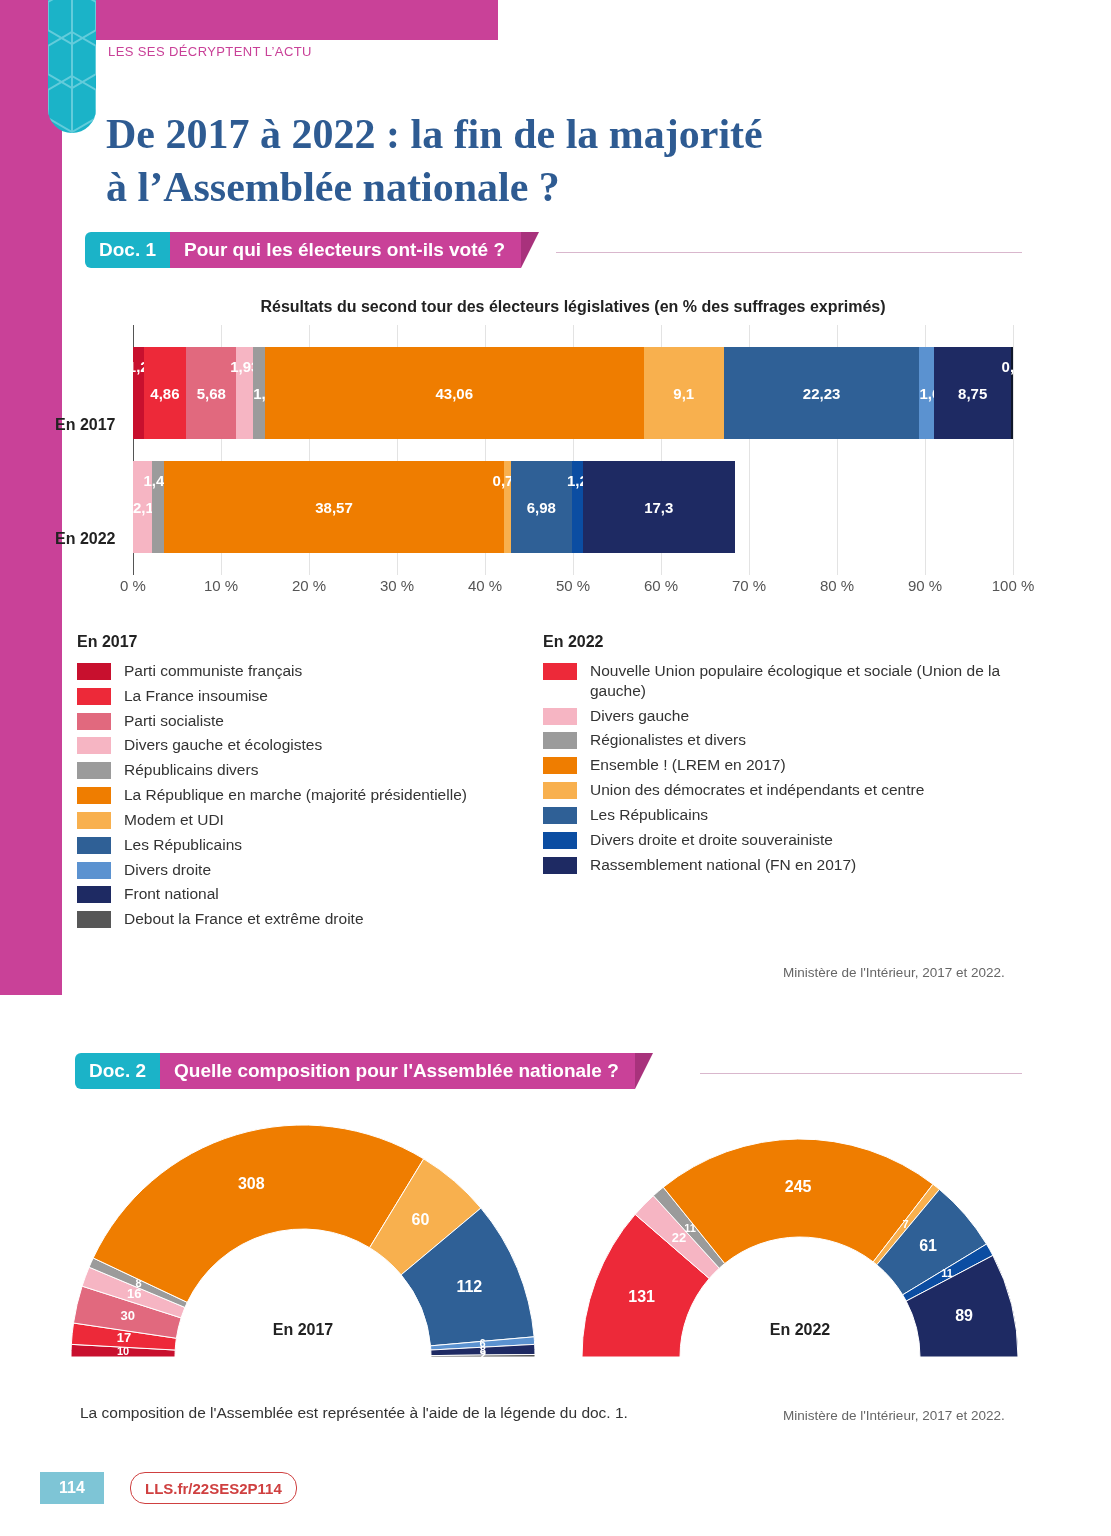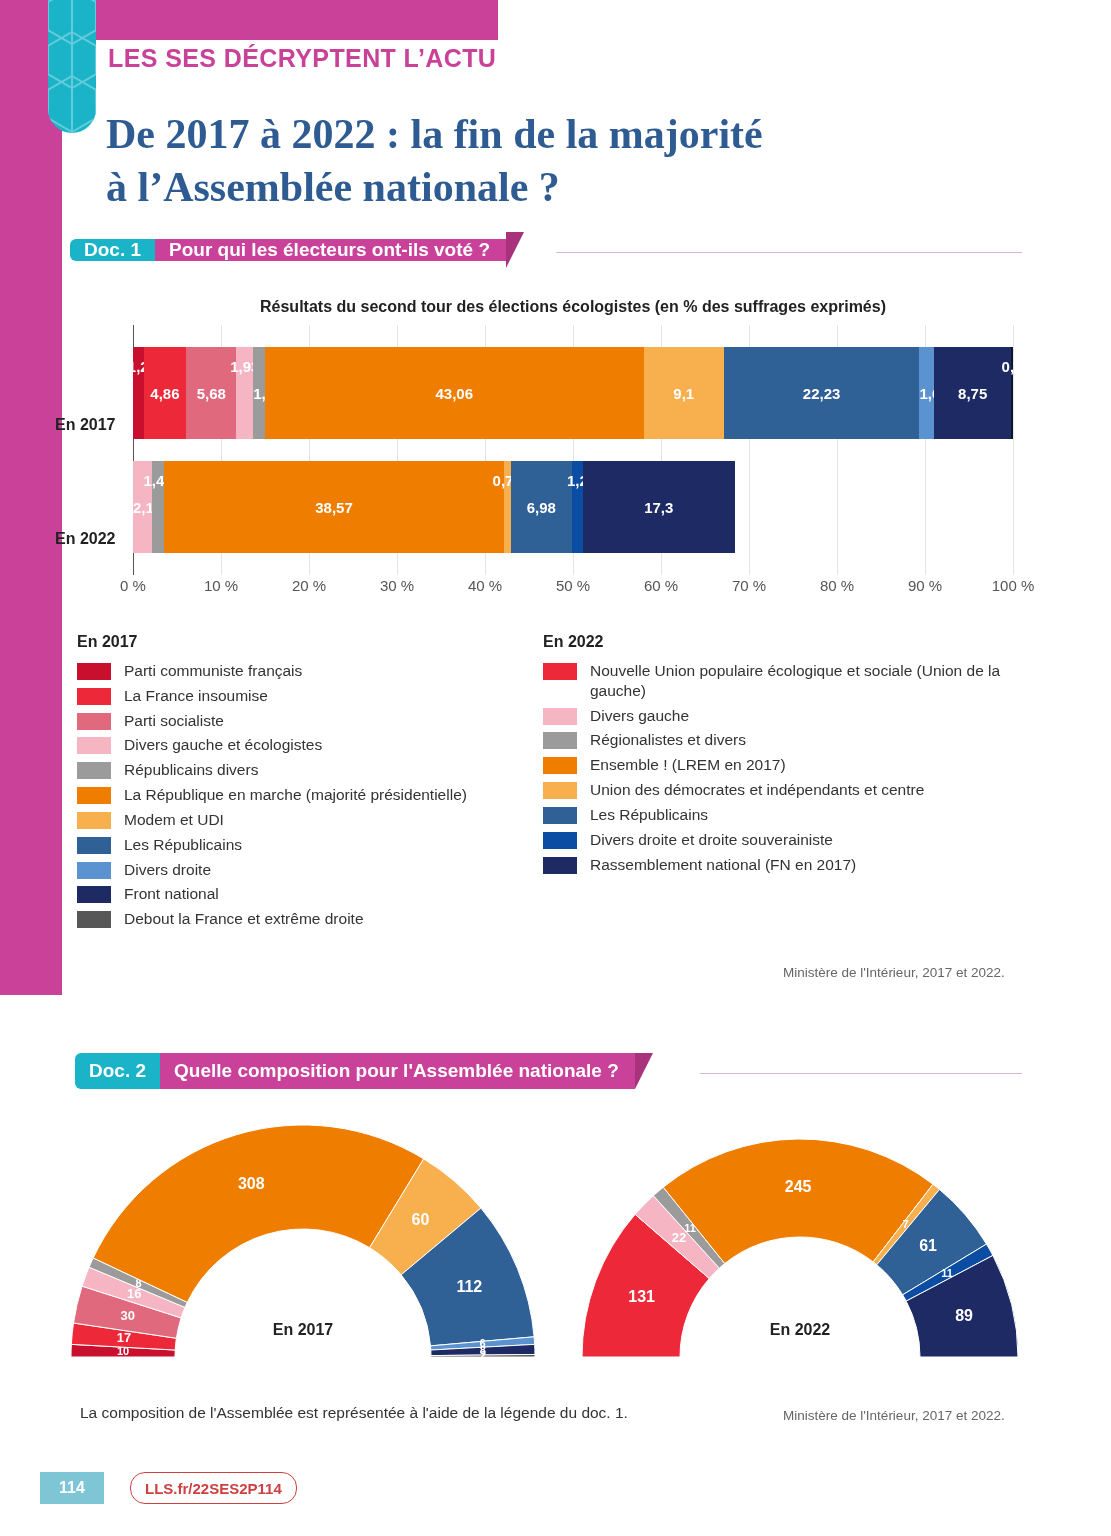--- a/index.html
+++ b/index.html
@@ -10,21 +10,21 @@
     color:#333;
   }
   
   #left-rail{position:absolute;left:0;top:0;width:62px;height:995px;background:#c94198;}
   #rail-teal{position:absolute;left:48px;top:0;width:48px;height:133px;background:#1bb3c8;
              border-bottom-left-radius:48px;border-bottom-right-radius:48px;overflow:hidden;}
   #rail-teal svg{display:block;}
   #top-magenta{position:absolute;left:96px;top:0;width:402px;height:40px;background:#c94198;}
 
   
-  #kicker{position:absolute;left:108px;top:44px;font-size:25px;font-weight:bold;
+  #kicker{position:absolute;left:108px;top:44px;font-size:13px;font-weight:normal;
           letter-spacing:.4px;color:#c94198;font-family:"Liberation Sans",sans-serif;}
   #main-title{position:absolute;left:106px;top:80px;width:880px;
           font-family:"Liberation Serif","DejaVu Serif",serif;
           font-size:42px;line-height:1.26;font-weight:bold;color:#2e5b92;}
 
   
   .doc-banner{position:absolute;display:flex;align-items:stretch;height:36px;}
   .doc-num{background:#1bb3c8;color:#fff;font-weight:bold;font-size:19px;
            display:flex;align-items:center;padding:0 14px;
            border-top-left-radius:6px;border-bottom-left-radius:6px;}
@@ -93,29 +93,29 @@
     </g>
   </svg>
 </div>
 
 <div id="kicker">LES SES DÉCRYPTENT L’ACTU</div>
 <h1 id="main-title">
   <span>De 2017 à 2022 : la fin de la majorité</span><br>
   <span>à l’Assemblée nationale ?</span>
 </h1>
 
-<div class="doc-banner" style="left:70px;top:232px;align-items:center;">
+<div class="doc-banner" style="left:85px;top:232px;">
   <div class="doc-num">Doc. 1</div>
   <div class="doc-title">Pour qui les électeurs ont-ils voté ?</div>
   <div class="doc-tail"></div>
 </div>
 <div class="doc-rule" style="left:556px;top:252px;width:466px;"></div>
 
 <div id="chart1">
-  <div id="chart-title">Résultats du second tour des élections écologistes (en % des suffrages exprimés)</div>
+  <div id="chart-title">Résultats du second tour des électeurs législatives (en % des suffrages exprimés)</div>
   <div class="plot" id="plot">
 
   <div class="gridline axis0" style="left: 0px;"></div>
       <div class="tick" style="left: 0px;">0 %</div>
       <div class="gridline" style="left: 88px;"></div>
       <div class="tick" style="left: 88px;">10 %</div>
       <div class="gridline" style="left: 176px;"></div>
       <div class="tick" style="left: 176px;">20 %</div>
       <div class="gridline" style="left: 264px;"></div>
       <div class="tick" style="left: 264px;">30 %</div>

